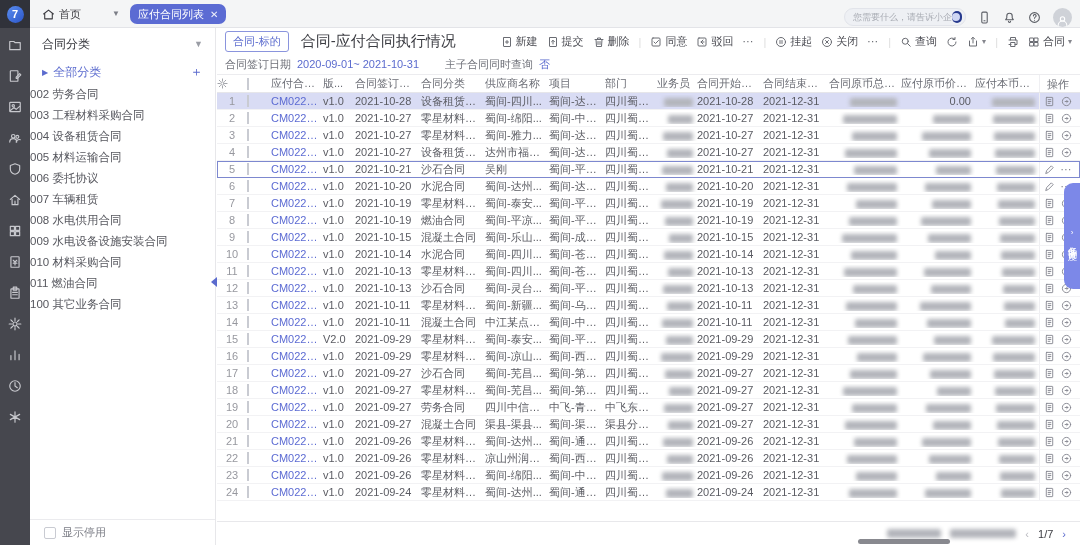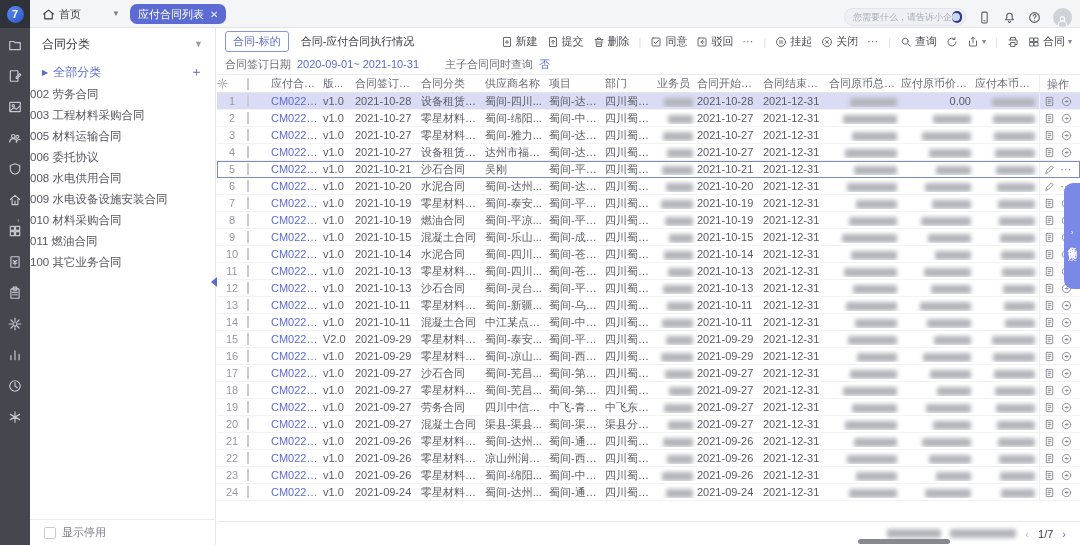--- a/index.html
+++ b/index.html
@@ -30,21 +30,21 @@
   #tree-root .caret { font-size:8px; margin-right:5px; }
   #tree-root .plus { margin-left:auto; font-size:13px; color:#5b6bce; cursor:pointer; }
   .tree-item { height:21px; display:flex; align-items:center; font-size:11.5px; color:#56575e; cursor:pointer; white-space:nowrap; }
   .tree-item .child-caret { position:absolute; margin-left:-13px; color:#9a9da5; font-size:8px; }
   #side-bottom { position:absolute; bottom:0; left:0; width:185px; height:26px; border-top:1px solid #ebebee; display:flex; align-items:center; gap:6px; padding:0 14px; font-size:11px; color:#7c7e86; background:#fff; }
   .cb { width:12px; height:12px; border:1px solid #c9cbd2; border-radius:2px; background:#fff; flex:none; }
   
   #main { position:absolute; left:217px; top:28px; width:863px; height:517px; background:#fff; }
   #view-row { height:27px; display:flex; align-items:center; padding:0 8px; gap:12px; }
   #btn-target { border:1px solid #8a94dd; color:#5b6bce; font-size:11px; border-radius:3px; padding:2px 7px; background:#fff; cursor:pointer; }
-  #tab-exec { font-size:11px; color:#3c3d43; cursor:pointer; }
+  #tab-exec { font-size:15px; color:#3c3d43; cursor:pointer; }
   #toolbar { margin-left:auto; display:flex; align-items:center; gap:9px; font-size:11px; color:#4a4b52; }
   .tbtn { display:flex; align-items:center; gap:3px; cursor:pointer; white-space:nowrap; }
   .tsep { color:#ddd; }
   .caret-dn { font-size:8px; color:#85868d; }
   #filter-row { height:18px; display:flex; align-items:center; padding:0 8px; gap:6px; font-size:11px; }
   #filter-row .lab { color:#70727a; }
   #filter-row .val { color:#5b6bce; }
   
   #tbl { position:absolute; top:46px; left:0; width:863px; bottom:0; }
   .grid-row { display:grid; grid-template-columns:30px 24px 52px 32px 66px 64px 64px 56px 52px 40px 66px 66px 72px 74px 64px 41px; align-items:center; }
@@ -220,24 +220,30 @@
     <span class="plus">＋</span>
   </div>
   <div id="tree-items">
       <div class="tree-item">
         <span>002 劳务合同</span>
       </div>
       <div class="tree-item">
         <span>003 工程材料采购合同</span>
       </div>
       <div class="tree-item">
+        <span>004 设备租赁合同</span>
+      </div>
+      <div class="tree-item">
         <span>005 材料运输合同</span>
       </div>
       <div class="tree-item">
         <span>006 委托协议</span>
+      </div>
+      <div class="tree-item">
+        <span>007 车辆租赁</span>
       </div>
       <div class="tree-item">
         <span>008 水电供用合同</span>
       </div>
       <div class="tree-item">
         <span>009 水电设备设施安装合同</span>
       </div>
       <div class="tree-item">
         <span class="child-caret">›</span>
         <span>010 材料采购合同</span>

